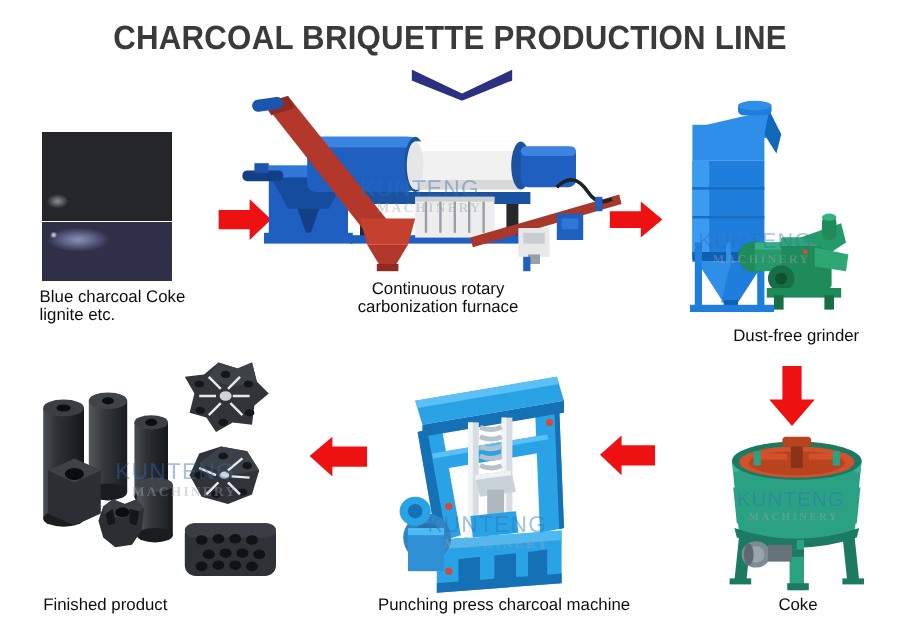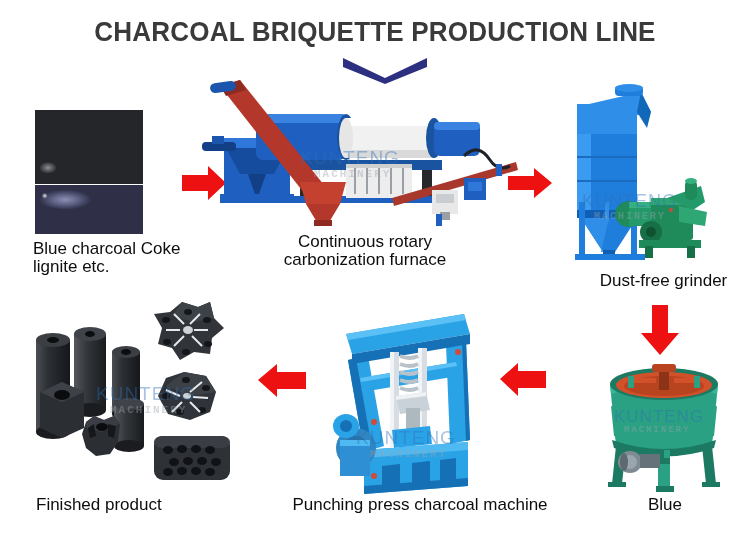--- a/index.html
+++ b/index.html
@@ -11,21 +11,21 @@
   .title{
     position:absolute;left:0;top:16px;width:750px;text-align:center;
     font-family:"Liberation Sans","DejaVu Sans",sans-serif;
     font-weight:bold;font-size:28px;letter-spacing:.2px;
     color:#3a3a3a;transform:scaleX(.93);transform-origin:50% 50%;
     white-space:nowrap;
   }
   .chevron{position:absolute;left:343px;top:58px;width:84px;height:26px;}
 
   
-  .cap{position:absolute;font-size:17px;line-height:1.05;color:#0d0d0d;white-space:pre-line;}
+  .cap{position:absolute;font-size:14px;line-height:1.05;color:#0d0d0d;white-space:pre-line;}
   .cap.ctr{text-align:center;}
 
   
   .arrow{position:absolute;}
 
   
   .photo{position:absolute;overflow:hidden;}
 
   
   .coal{
@@ -60,21 +60,21 @@
       radial-gradient(ellipse 30px 12px at 80% 64%, #8f92b6 0%, #5a5d80 55%, #2d2f46 100%),
       radial-gradient(ellipse 24px 10px at 30% 86%, #7b7ea4 0%, #4b4e70 55%, #26283e 100%),
       radial-gradient(ellipse 28px 11px at 68% 88%, #8589ae 0%, #525577 55%, #282a40 100%),
       linear-gradient(#5b5e82,#4a4c6c 50%,#3b3d5a);
   }
   
   .mc{position:absolute;}
   .wm{position:absolute;pointer-events:none;opacity:.42;}
   .wm-txt{font-family:"Liberation Sans","DejaVu Sans",sans-serif;font-weight:normal;
           color:#2f6fb5;letter-spacing:1px;line-height:1;}
-  .wm-sub{font-family:Liberation Mono, monospace;font-weight:bold;
+  .wm-sub{font-family:Liberation Serif, serif;font-weight:bold;
           color:#9aa3ad;letter-spacing:2px;line-height:1;}
 </style>
 </head>
 <body>
 
 <div id="stage">
 
   <div class="title">CHARCOAL BRIQUETTE PRODUCTION LINE</div>
 
   <svg class="chevron" viewBox="0 0 84 26">
@@ -235,21 +235,21 @@
     <ellipse cx="36" cy="104" rx="12" ry="11" fill="#7f8b93"></ellipse>
     <ellipse cx="36" cy="104" rx="7" ry="7" fill="#9aa6ae"></ellipse>
     <rect x="46" y="96" width="20" height="14" fill="#66727a"></rect>
     <rect x="66" y="100" width="10" height="6" fill="#1c7a63"></rect>
     <ellipse cx="30" cy="104" rx="4" ry="9" fill="#5d686f"></ellipse>
   </svg>
   <div class="wm" style="left:614px;top:408px;width:120px;height:28px;">
     <div class="wm-txt" style="font-size:17px;">KUNTENG</div>
     <div class="wm-sub" style="font-size:9px;margin-top:1px;margin-left:10px;">MACHINERY</div>
   </div>
-  <div class="cap ctr" style="left:600px;top:496px;width:130px;">Blue</div>
+  <div class="cap ctr" style="left:600px;top:496px;width:130px;">Coke</div>
 
   <svg class="arrow" style="left:500px;top:363px;width:46px;height:33px;" viewBox="0 0 46 33">
     <polygon points="0,16 18,0 18,8 46,8 46,25 18,25 18,33" fill="#ee1111"></polygon>
   </svg>
 
   <svg class="mc" style="left:330px;top:300px;width:160px;height:195px;" viewBox="0 0 160 195">
 
     <polygon points="34,150 138,142 138,186 34,194" fill="#2aa3e6"></polygon>
     <polygon points="34,150 138,142 138,150 34,158" fill="#4fb9f2"></polygon>
     <polygon points="34,186 138,178 138,186 34,194" fill="#1670b5"></polygon>

